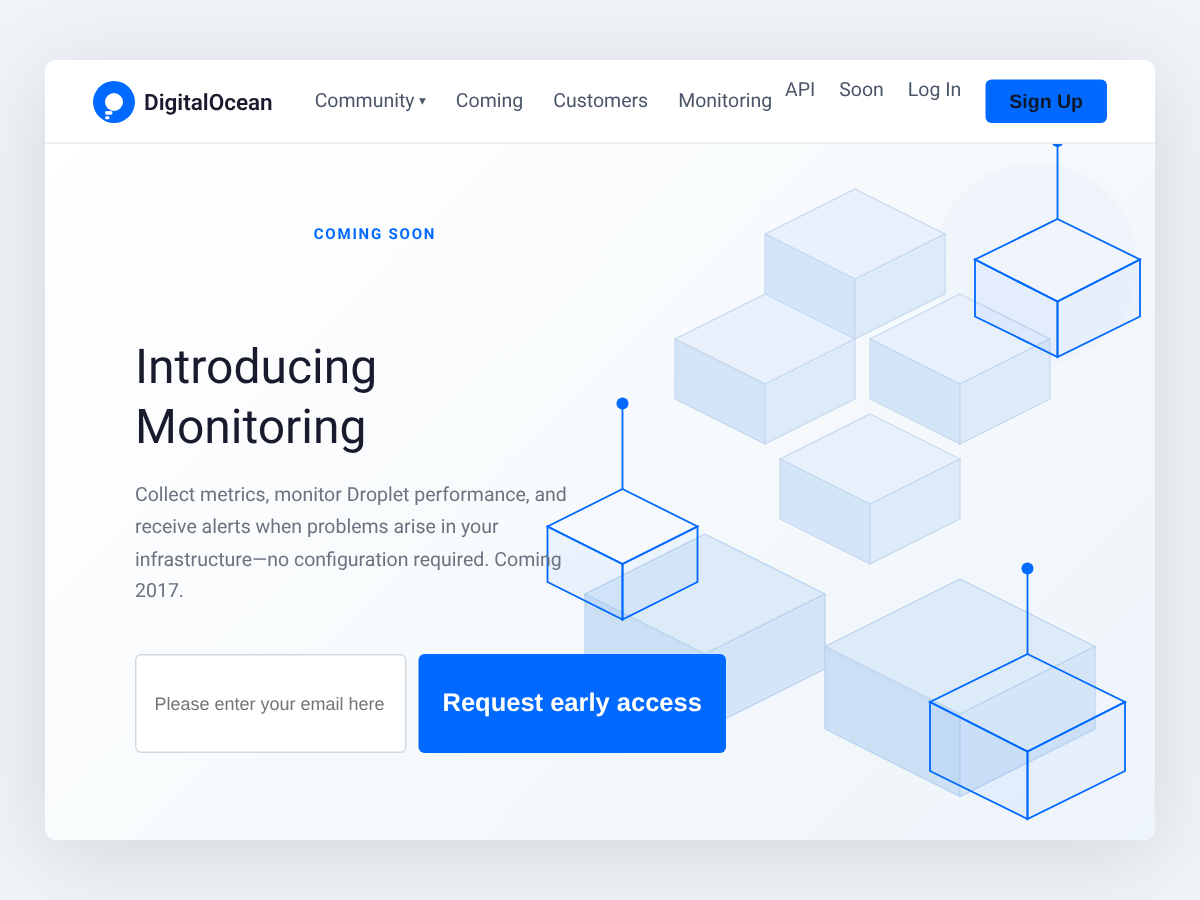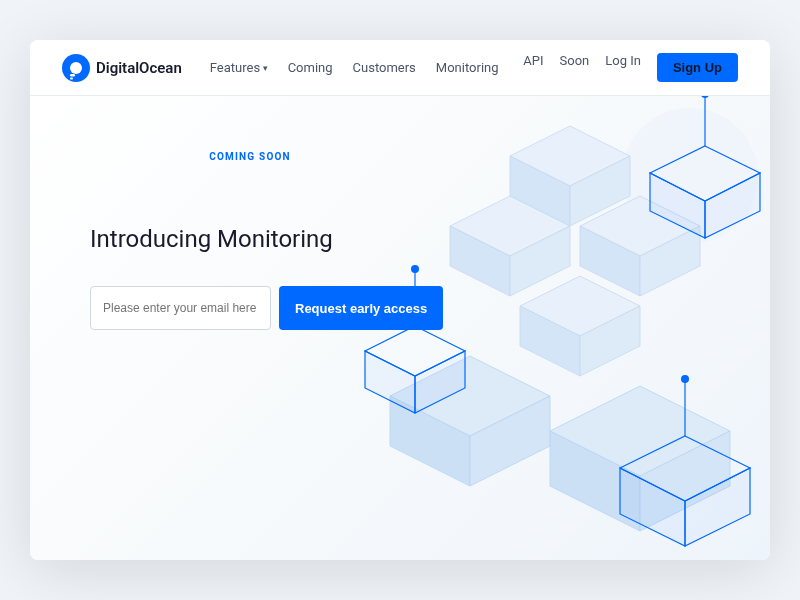--- a/index.html
+++ b/index.html
@@ -109,53 +109,53 @@
       color: #0069ff;
       letter-spacing: 1.2px;
       text-transform: uppercase;
     }
     .coming-soon-line {
       flex: 0 0 40px;
       height: 1.5px;
       background: #0069ff;
     }
     .hero-title {
-      font-size: 24px;
+      font-size: 32px;
       font-weight: 400;
       color: #1a1a2e;
       line-height: 1.25;
-      margin-bottom: 32px;
+      margin-bottom: 16px;
     }
     .hero-desc {
       font-size: 13px;
       color: #6b7280;
       line-height: 1.65;
       margin-bottom: 30px;
     }
     .hero-form {
       display: flex;
       gap: 8px;
     }
     .email-input {
       border: 1px solid #d1d9e0;
       border-radius: 4px;
-      padding: 14px 12px;
+      padding: 25px 12px;
       font-size: 12px;
       color: #9ca3af;
       width: 185px;
       outline: none;
       background: #fff;
     }
     .cta-btn {
       background: #0069ff;
       color: #fff;
       border: none;
       border-radius: 4px;
       padding: 9px 16px;
-      font-size: 13px;
+      font-size: 17px;
       font-weight: 600;
       cursor: pointer;
       white-space: nowrap;
     }
     
     .illustration {
       position: absolute;
       right: 0;
       top: 0;
       width: 420px;
@@ -177,21 +177,21 @@
       <svg class="logo-icon" viewBox="0 0 28 28" fill="none" xmlns="http://www.w3.org/2000/svg">
         <circle cx="14" cy="14" r="14" fill="#0069ff"></circle>
         <circle cx="14" cy="14" r="6" fill="white"></circle>
         <rect x="8" y="20" width="5" height="2.5" rx="1.2" fill="white"></rect>
         <rect x="8" y="23.5" width="3" height="2" rx="1" fill="white"></rect>
       </svg>
       <span class="logo-text">DigitalOcean</span>
     </div>
     <div class="nav-links">
       <span class="nav-link">
-        <span>Features</span>
+        <span>Community</span>
         <span style="font-size:9px;">▾</span>
       </span>
       <span class="nav-link">Coming</span>
       <span class="nav-link">Customers</span>
       <span class="nav-link">Monitoring</span>
     </div>
     <div class="nav-right">
       <span class="nav-right-link">API</span>
       <span class="nav-right-link">Soon</span>
       <span class="nav-right-link">Log In</span>
@@ -199,20 +199,21 @@
     </div>
   </nav>
 
   <div class="hero">
     <div class="hero-content">
       <div class="coming-soon">
         <span class="coming-soon-text">Coming Soon</span>
         <div class="coming-soon-line"></div>
       </div>
       <h1 class="hero-title">Introducing Monitoring</h1>
+      <p class="hero-desc">Collect metrics, monitor Droplet performance, and receive alerts when problems arise in your infrastructure—no configuration required. Coming 2017.</p>
       <div class="hero-form">
         <input class="email-input" type="email" placeholder="Please enter your email here" style="">
         <button class="cta-btn">Request early access</button>
       </div>
     </div>
 
     <div class="illustration">
       <svg class="iso-svg" viewBox="0 0 420 464" fill="none" xmlns="http://www.w3.org/2000/svg">
 
         <circle cx="340" cy="80" r="68" fill="#eef4fb" opacity="0.7"></circle>

